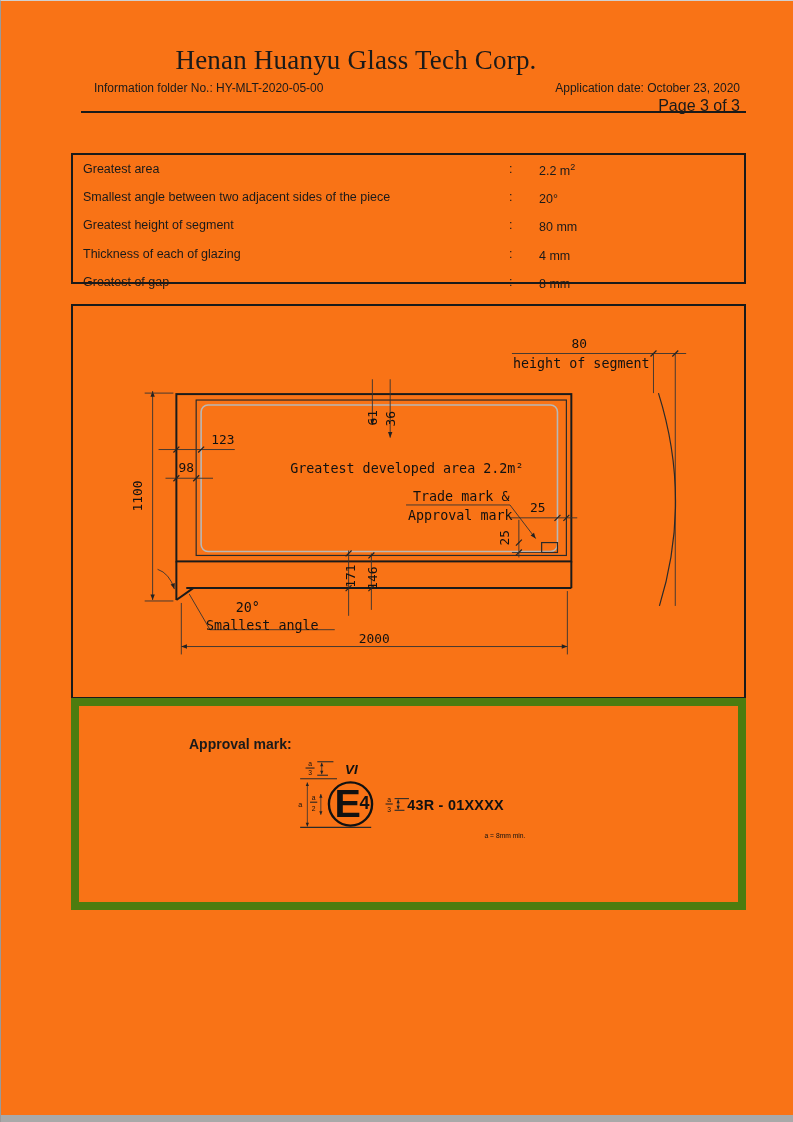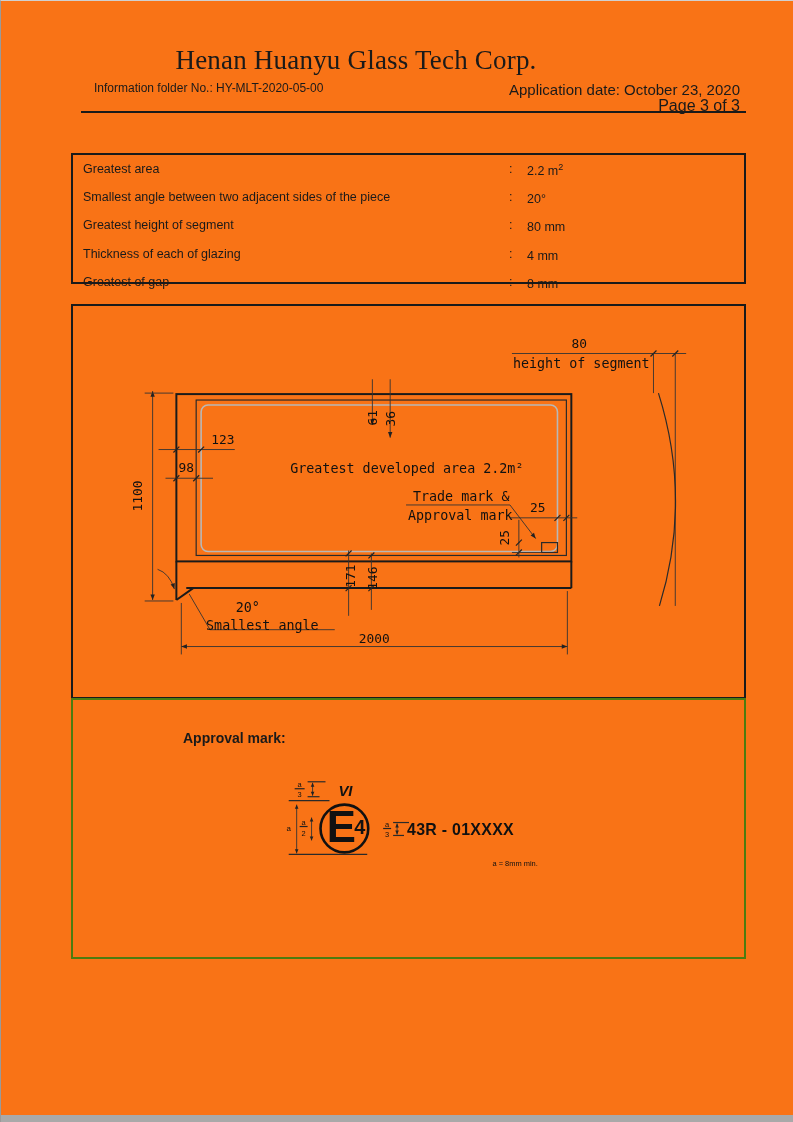--- a/index.html
+++ b/index.html
@@ -2,36 +2,36 @@
 <html><head>
 <meta charset="utf-8">
 <style>
   html,body{margin:0;padding:0;background:#ffffff;}
   .page{position:relative;width:793px;height:1122px;background:#f97316;color:#1a1a1a;
         font-family:"Liberation Sans",sans-serif;overflow:hidden;
         border-left:1px solid #9a9a9a;border-top:1px solid #d0d0d0;box-sizing:border-box;}
   .corp-title{position:absolute;top:44px;left:0;width:710px;text-align:center;
         font-family:"Liberation Serif",serif;font-size:27px;letter-spacing:.2px;}
   .meta-left{position:absolute;top:80px;left:93px;font-size:12px;}
-  .meta-right{position:absolute;top:80px;right:53px;font-size:15px;}
+  .meta-right{position:absolute;top:80px;right:53px;font-size:12px;}
   .page-no{position:absolute;top:96px;right:53px;font-size:16px;}
   .header-rule{position:absolute;top:110px;left:80px;width:665px;height:2px;background:#1a1a1a;}
   .doc-subtitle{position:absolute;top:123px;left:63px;width:730px;text-align:center;
         font-size:12.5px;font-weight:700;}
   .spec-table{position:absolute;top:152px;left:70px;width:675px;height:131px;
         border:2px solid #1a1a1a;box-sizing:border-box;}
   .spec-row{position:relative;height:28.2px;}
   .spec-row .lbl{position:absolute;left:10px;top:7px;font-size:12.5px;}
   .spec-row .colon{position:absolute;left:436px;top:7px;font-size:12.5px;}
-  .spec-row .val{position:absolute;left:454px;top:7px;font-size:12.5px;}
+  .spec-row .val{position:absolute;left:466px;top:7px;font-size:12.5px;}
   .spec-row sup{font-size:9px;}
   .drawing-box{position:absolute;top:303px;left:70px;width:675px;height:395px;
         border:2px solid #1a1a1a;box-sizing:border-box;}
-  .approval-box{position:absolute;top:697px;left:70px;width:675px;height:261px;
-        border:2px solid #4d7c0f;box-sizing:border-box;}
+  .approval-box{position:absolute;top:697px;left:70px;width:675px;height:212px;
+        border:8px solid #4d7c0f;box-sizing:border-box;}
   .approval-heading{position:absolute;left:110px;top:30px;font-size:14px;font-weight:700;}
   .drawing-box svg,.approval-box svg{position:absolute;left:0;top:0;width:100%;height:100%;}
   .bottom-strip{position:absolute;left:0;bottom:0;width:793px;height:7px;background:#a9a9a9;}
   
   .h{stroke:#1a1a1a;stroke-width:2;fill:none;}
   .m{stroke:#2a2a2a;stroke-width:1.2;fill:none;}
   .g{stroke:#b8b8b8;stroke-width:1.6;fill:none;}
   .d{stroke:#333;stroke-width:.9;fill:none;}
   .tk{stroke:#222;stroke-width:1.2;}
   .cad{fill:#111;font-family:"DejaVu Sans Mono",monospace;font-size:13px;}

